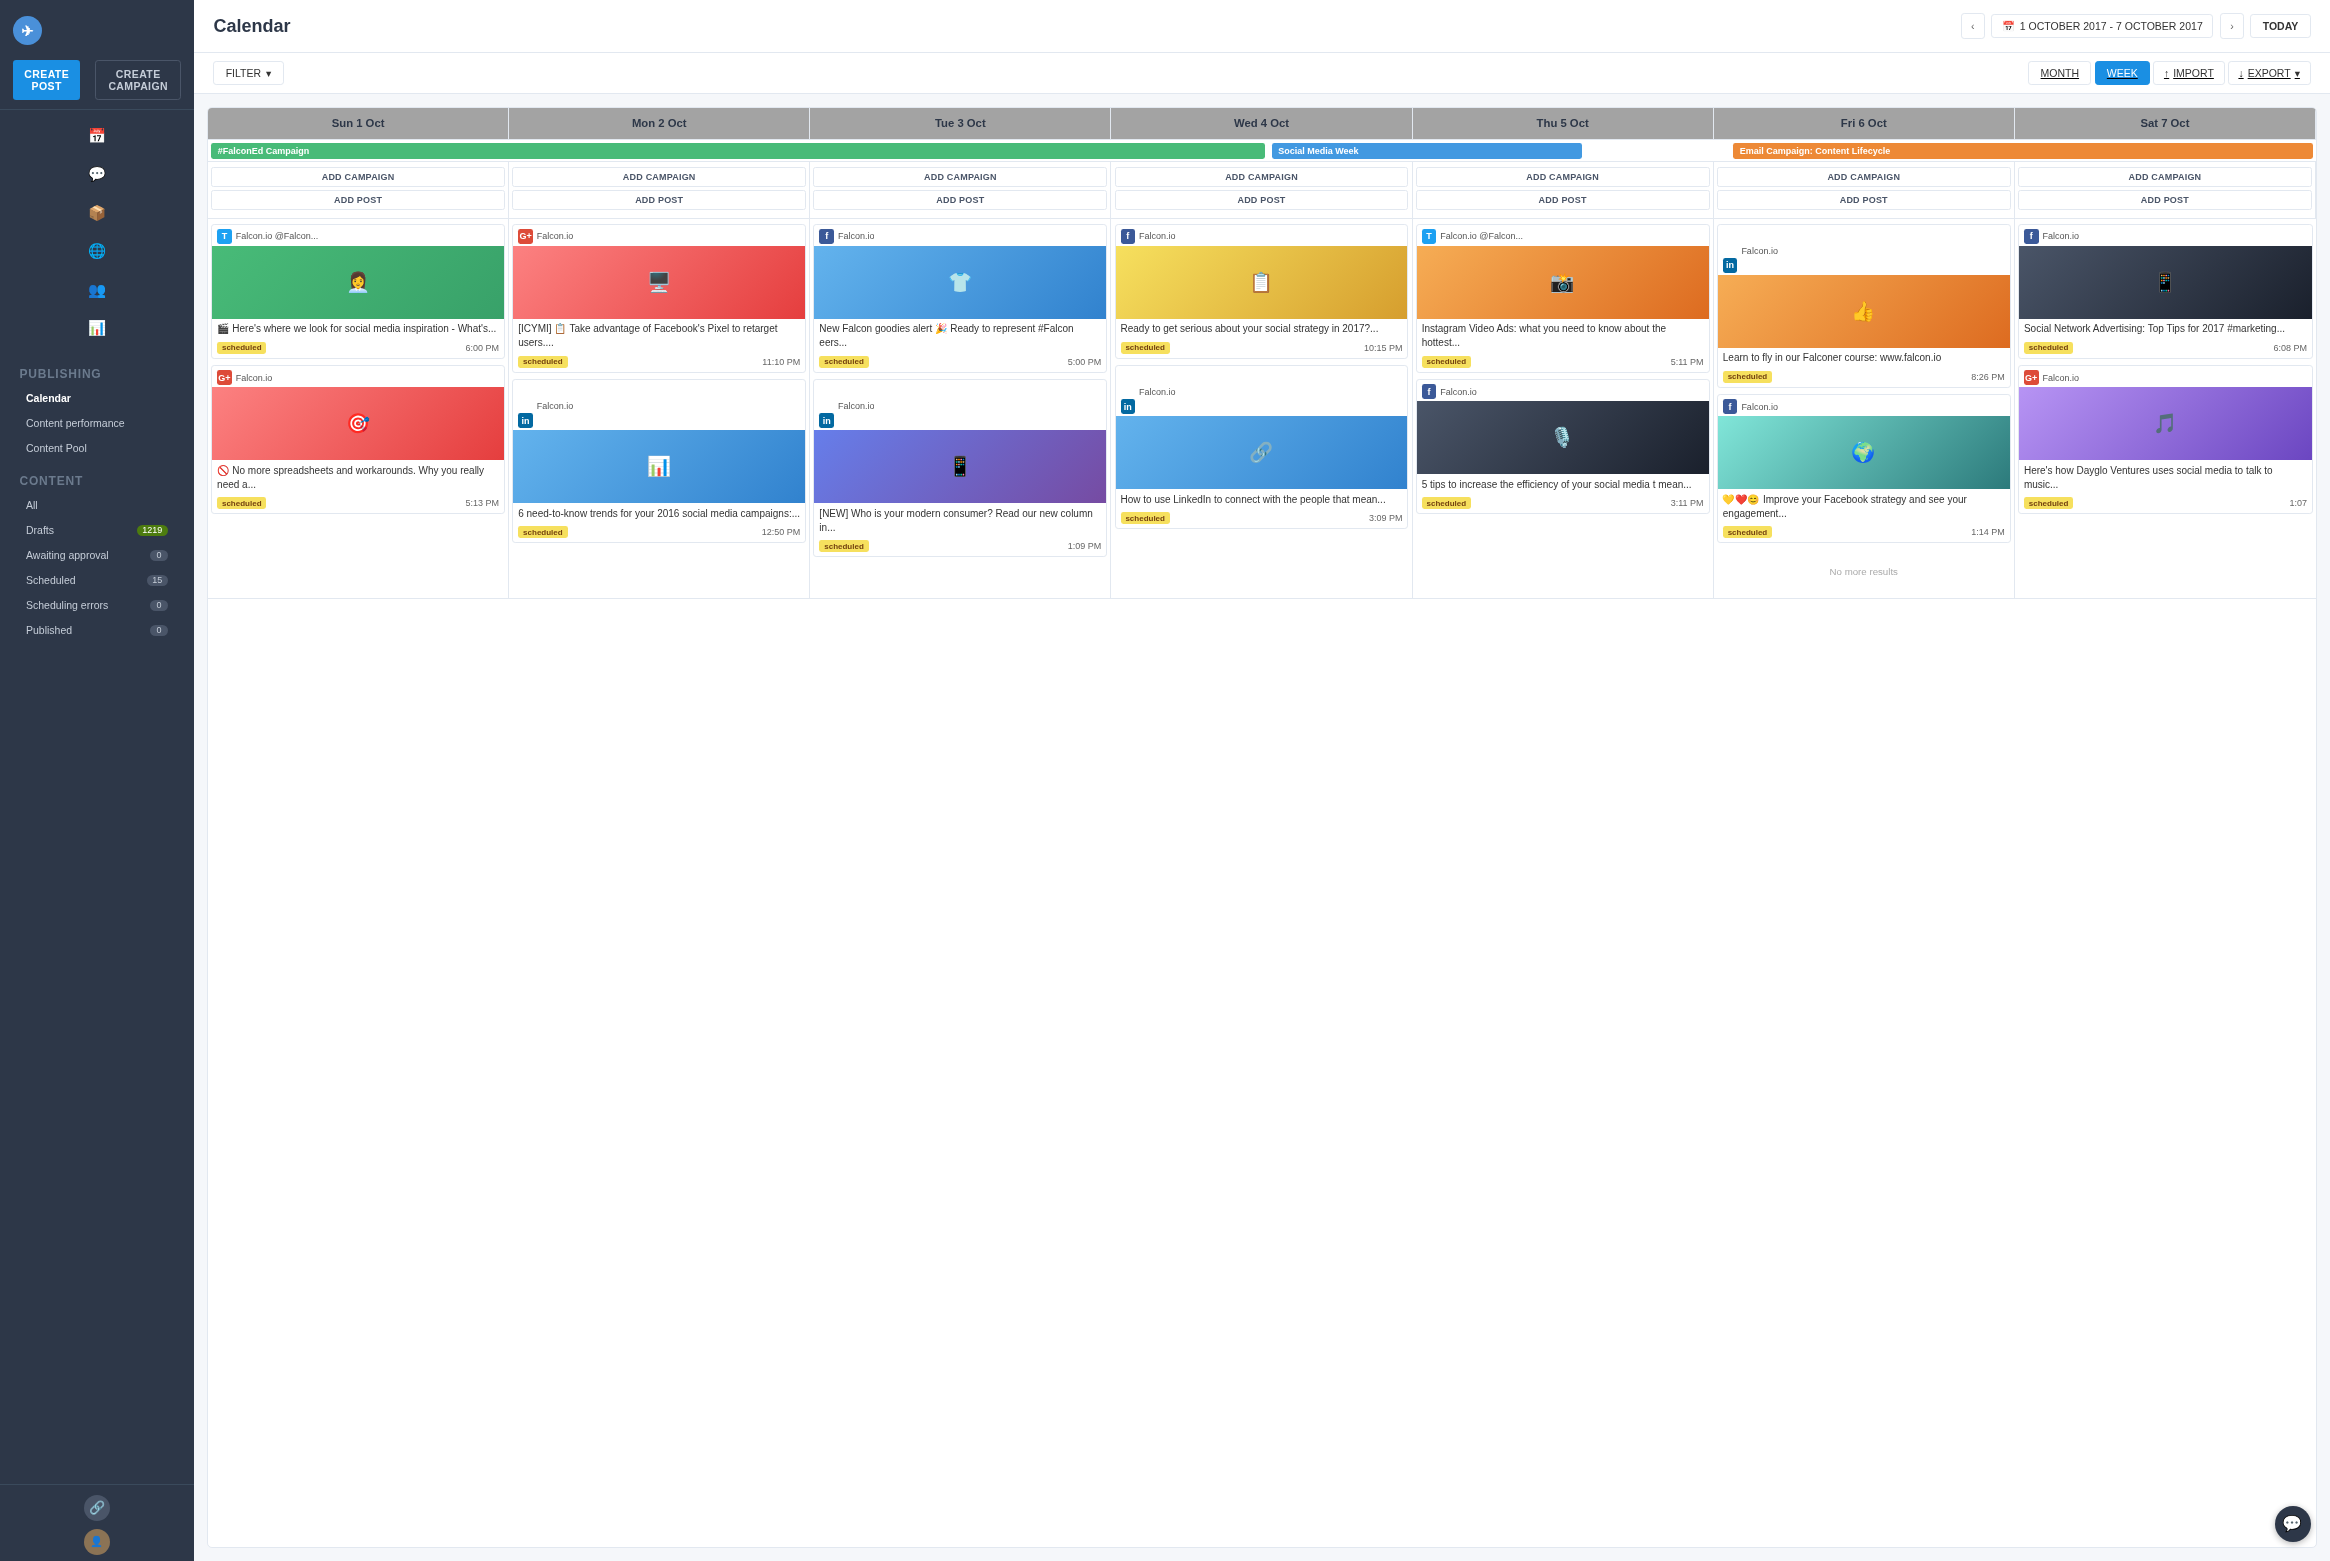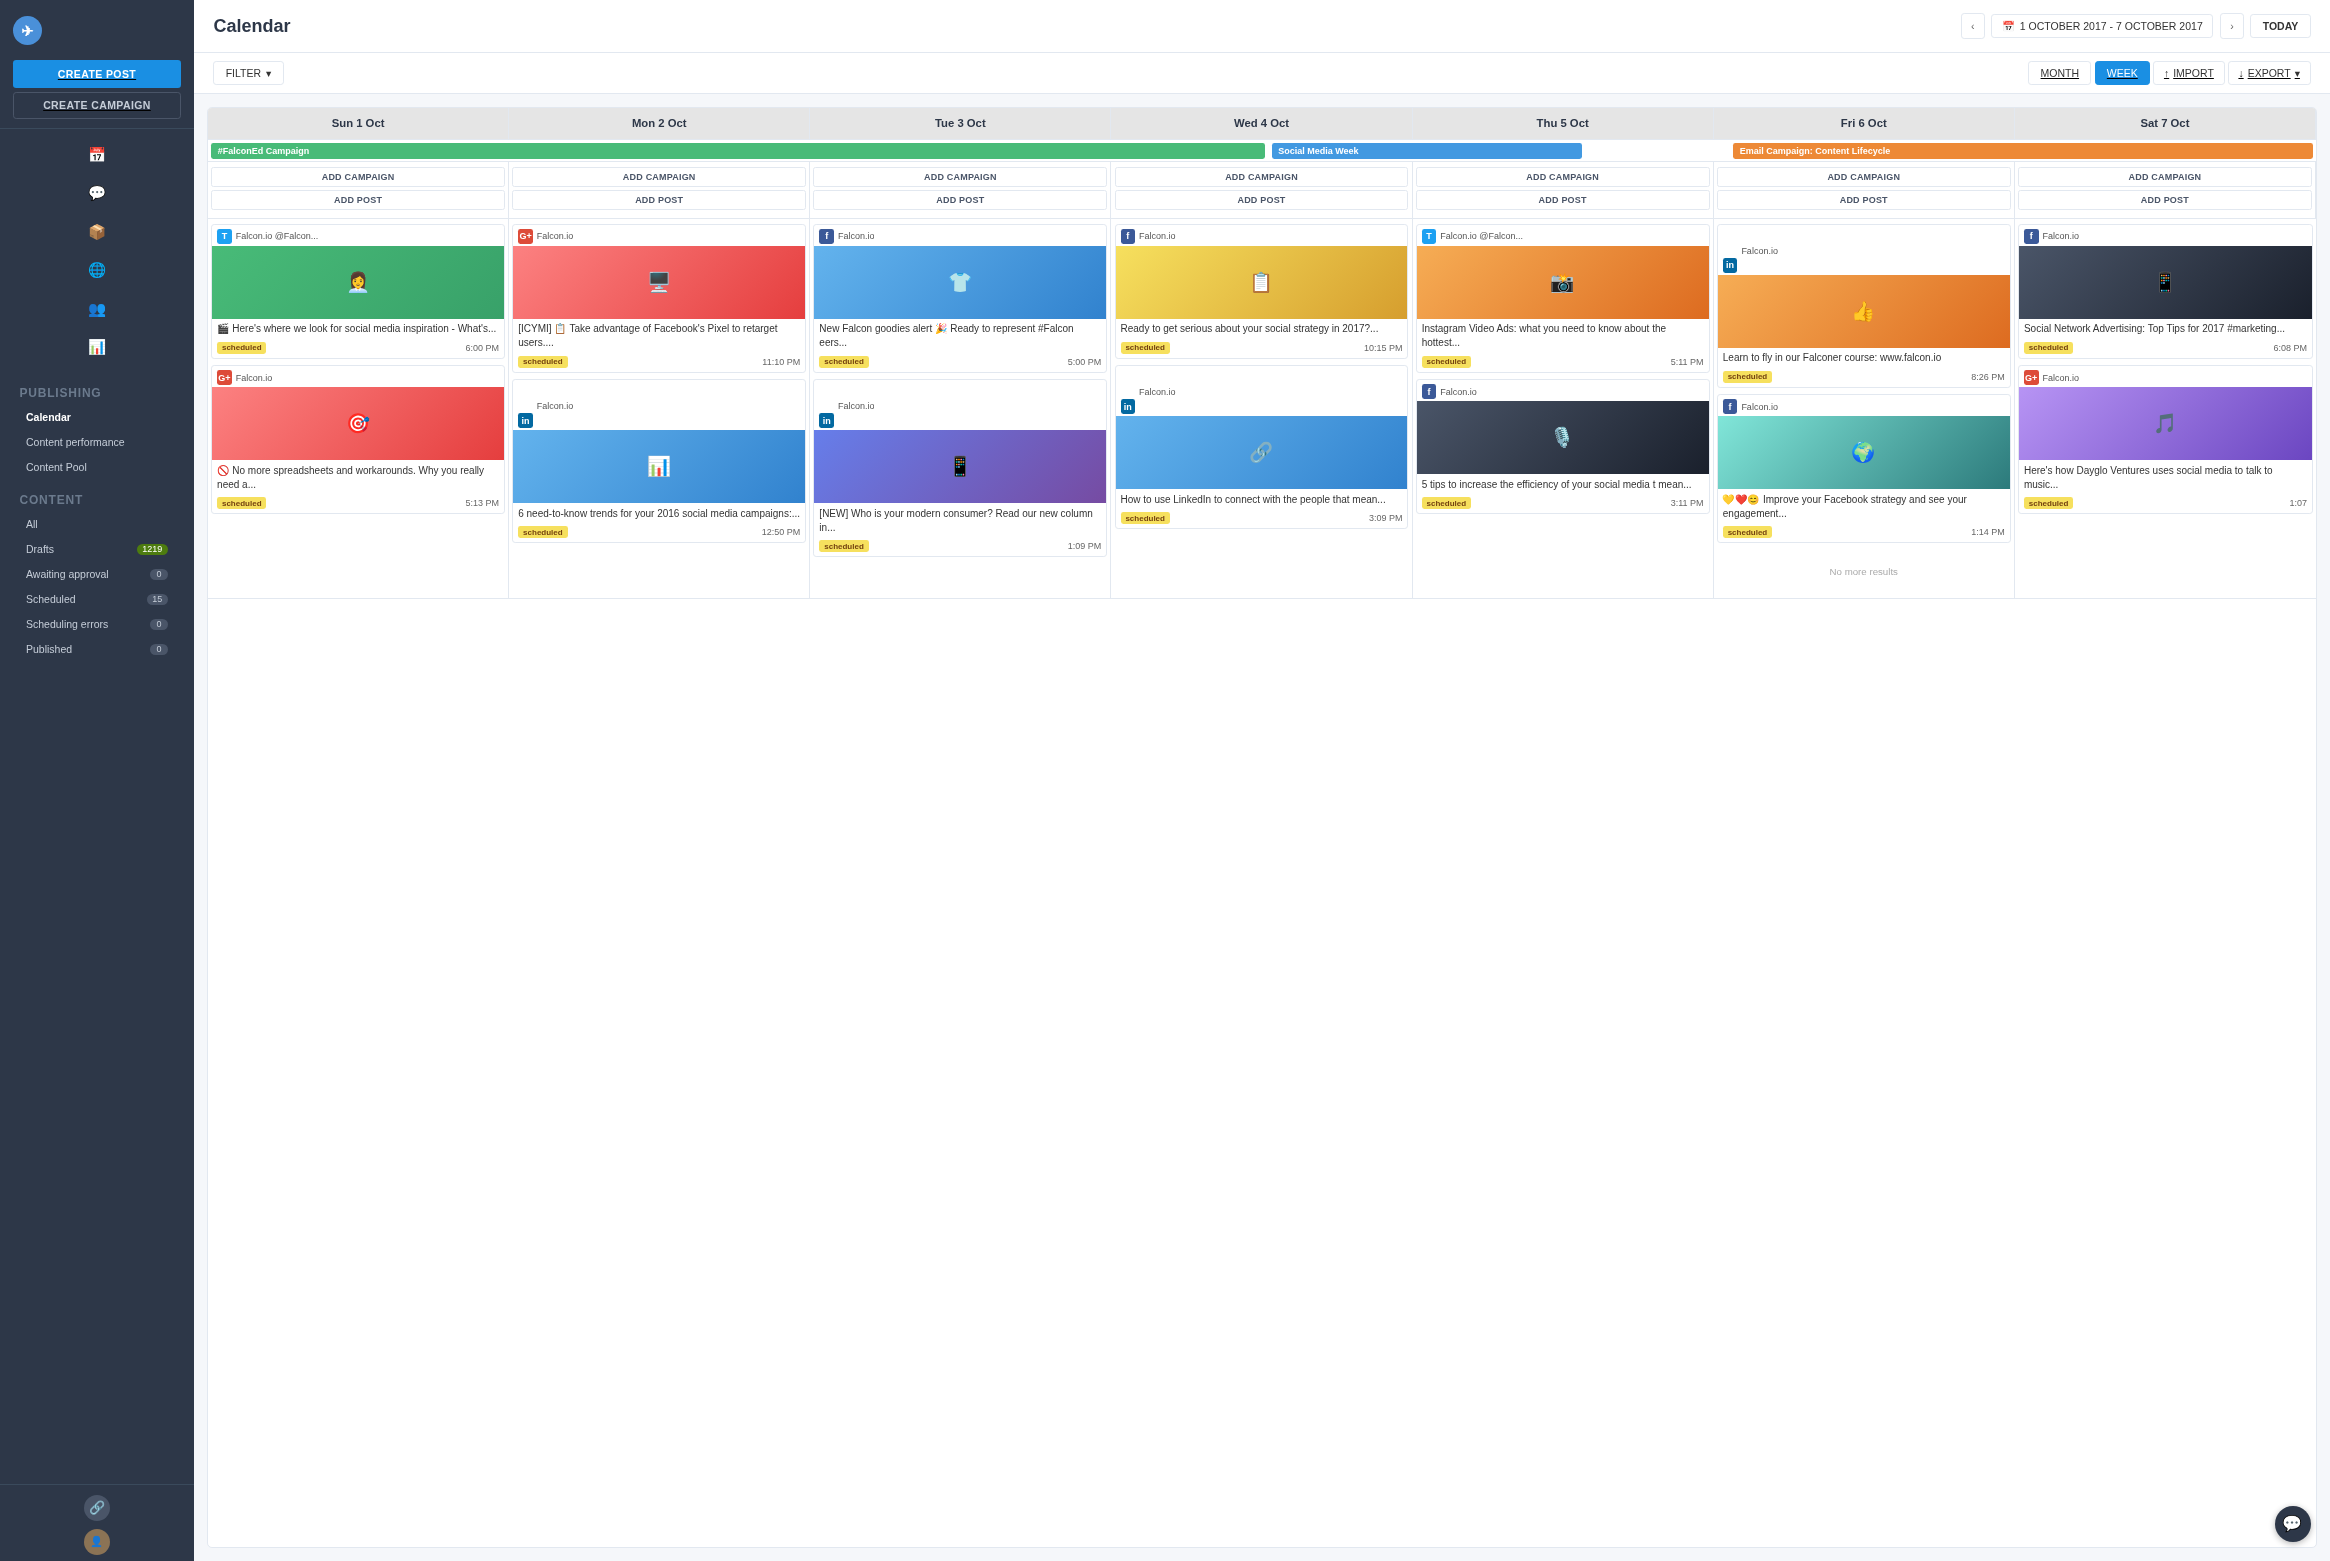--- a/index.html
+++ b/index.html
@@ -28,23 +28,22 @@
       display: flex;
       align-items: center;
       justify-content: center;
       color: white;
       font-size: 14.6px;
       font-weight: bold;
     }
     .sidebar-create-btns {
       padding: 6.5px 13px 9.7px;
       display: flex;
-      flex-direction: column;
-      gap: 4px;
-      text-decoration: underline;
+      flex-direction: row;
+      gap: 15px;
     }
     .btn-create-post {
       background: #1a8fe3;
       color: white;
       border: none;
       border-radius: 3.2px;
       padding: 8px 11.3px;
       font-size: 10.5px;
       font-weight: 700;
       cursor: pointer;
@@ -261,21 +260,21 @@
       min-width: 728px;
     }
     .cal-header-cell {
       padding: 9.7px 6.5px;
       text-align: center;
       font-size: 11.3px;
       font-weight: 700;
       color: #2d3748;
       border-bottom: 1.6px solid #e2e8f0;
       border-right: 0.8px solid #e2e8f0;
-      background: #e5e5e5;
+      background: #a3a3a3;
     }
     .cal-header-cell:last-child { border-right: none; }
     .banners-full-row {
       grid-column: 1 / -1;
       display: flex;
       flex-direction: row;
       padding: 1.6px 0;
       border-bottom: 0.8px solid #e2e8f0;
     }
     .banner-item {

